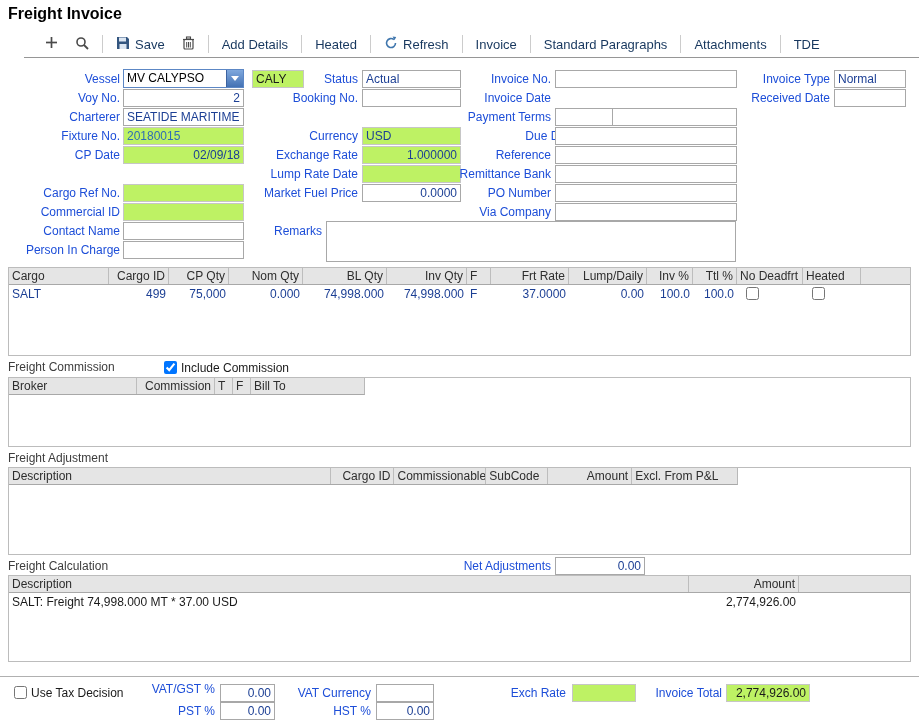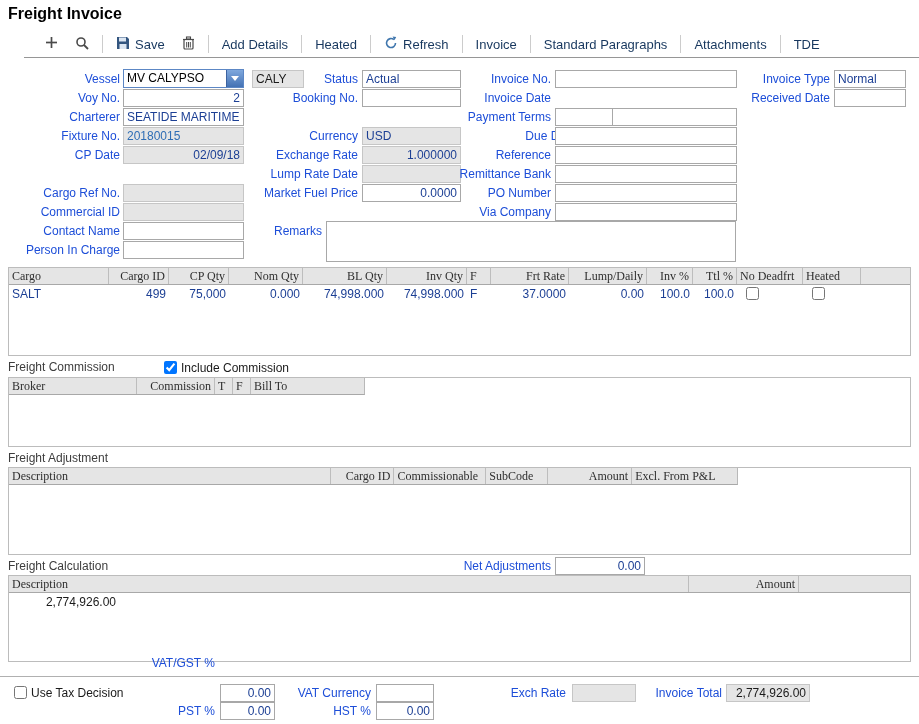--- a/index.html
+++ b/index.html
@@ -5,33 +5,33 @@
   * { margin:0; padding:0; box-sizing:border-box; }
   html,body { background:#fff; }
   body { font-family:"Liberation Sans", sans-serif; }
   .screen { position:relative; width:919px; height:724px; background:#fff; overflow:hidden; }
   .title { position:absolute; left:8px; top:5px; font-size:16px; font-weight:bold; color:#000; }
   .toolbar { position:absolute; left:0; top:31px; width:919px; height:27px; display:flex; align-items:center; padding-left:17px; gap:9px; border-bottom:1px solid #969696; background:#fff;margin-left:24px; }
   .tbtn { display:flex; align-items:center; gap:5px; font-size:13px; color:#17375e; cursor:default; padding:2px 4px; white-space:nowrap; }
   .tsep { width:1px; height:18px; background:#cccccc; }
   .lbl { position:absolute; height:18px; line-height:18px; font-size:12px; color:#1d4ed8; text-align:right; white-space:nowrap; }
   .fld { position:absolute; height:18px; line-height:16px; border:1px solid #a8a8a8; background:#fff; font-size:12px; color:#1c3f94; padding:0 3px; white-space:nowrap; overflow:hidden; }
-  .fld.ro { background:#e5e5e5; border-color:#c6c6c6; }
+  .fld.ro { background:#bef264; border-color:#c6c6c6; }
   .fld.num { text-align:right; }
   .fld.black { color:#1a1a1a; }
   .fld.link { color:#2e6db5; }
   .combo { position:absolute; height:19px; border:1px solid #5c87c5; background:#fff; display:flex; }
   .combo .cval { flex:1; font-size:12px; line-height:17px; padding:0 3px; color:#000; overflow:hidden; white-space:nowrap; }
   .combo .cbtn { width:17px; background:linear-gradient(#7fa8dd,#4472b4); border-left:1px solid #3c62a0; display:flex; align-items:center; justify-content:center; }
   .combo .arrow { width:0; height:0; border-left:4px solid transparent; border-right:4px solid transparent; border-top:5px solid #fff; }
   .remarks { position:absolute; border:1px solid #a8a8a8; background:#fff; font-size:12px; color:#1c3f94; padding:1px 3px; }
   .tblbox { position:absolute; border:1px solid #bcbcbc; background:#fff; overflow:hidden; }
   .thead { display:flex; height:17px; background:#e5e5e5; border-bottom:1px solid #a8a8a8; font-size:12px; color:#2e2e2e; }
   .thead.partial { border-right:1px solid #b8b8b8; }
-  .th { padding:1px 3px 0; border-right:1px solid #bdbdbd; height:16px; line-height:15px; white-space:nowrap; overflow:hidden;font-family:Liberation Serif, serif; }
+  .th { padding:1px 3px 0; border-right:1px solid #bdbdbd; height:16px; line-height:15px; white-space:nowrap; overflow:hidden; }
   .th.num { text-align:right; }
   .th.nb { border-right:none; }
   .trow { display:flex; font-size:12px; color:#1c3f94; height:18px; line-height:18px;justify-content:space-between; }
   .trow.black { color:#1a1a1a; }
   .td { padding:0 3px; white-space:nowrap; overflow:hidden; }
   .td.num { text-align:right; }
   .rowcb { width:13px; height:13px; margin:2px 0 0 6px; }
   .seclabel { position:absolute; font-size:12px; color:#3d3d3d; white-space:nowrap; }
   .alink { font-size:12px; color:#2e6db5; cursor:pointer; }
   .cb { position:absolute; width:13px; height:13px; margin:0; }
@@ -257,31 +257,32 @@
   <div class="lbl" style="left:438px;top:557px;width:113px">Net Adjustments</div>
   <div class="fld num" style="left:555px;top:557px;width:90px">0.00</div>
 
   <div class="tblbox fc" style="left:8px;top:575px;width:903px;height:87px">
     <div class="thead">
       <div class="th w0">Description</div>
       <div class="th w1 num">Amount</div>
       <div class="th wfill nb"></div>
     </div>
     <div class="trow black">
+      <div class="td w0">SALT: Freight 74,998.000 MT * 37.00 USD</div>
       <div class="td w1 num">2,774,926.00</div>
       <div class="td wfill"></div>
     </div>
   </div>
 
   <div class="hline" style="top:676px"></div>
 
   <input type="checkbox" class="cb" style="left: 14px; top: 686px;">
   <div class="cbl" style="left:31px;top:686px">Use Tax Decision</div>
 
-  <div class="lbl" style="left:130px;top:654px;width:85px">VAT/GST %</div>
+  <div class="lbl" style="left:130px;top:680px;width:85px">VAT/GST %</div>
   <div class="fld num" style="left:220px;top:684px;width:55px">0.00</div>
 
   <div class="lbl" style="left:280px;top:684px;width:91px">VAT Currency</div>
   <div class="fld" style="left:376px;top:684px;width:58px"></div>
 
   <div class="lbl" style="left:480px;top:684px;width:86px">Exch Rate</div>
   <div class="fld ro" style="left:572px;top:684px;width:64px"></div>
 
   <div class="lbl" style="left:630px;top:684px;width:92px">Invoice Total</div>
   <div class="fld ro num black" style="left:726px;top:684px;width:84px">2,774,926.00</div>

